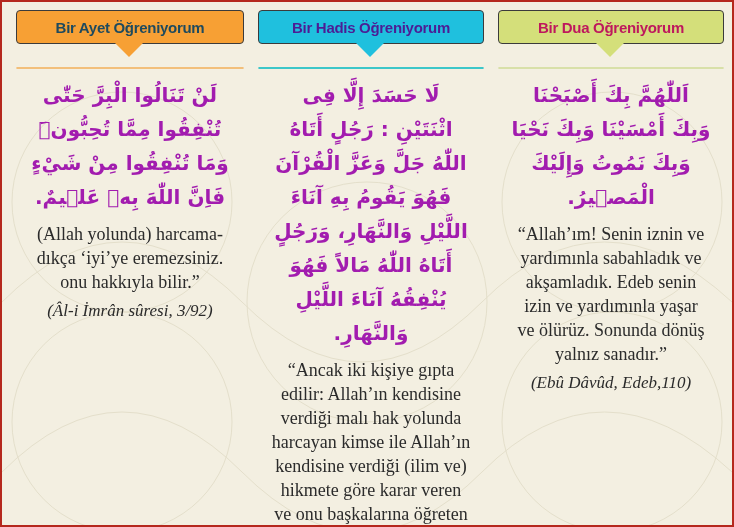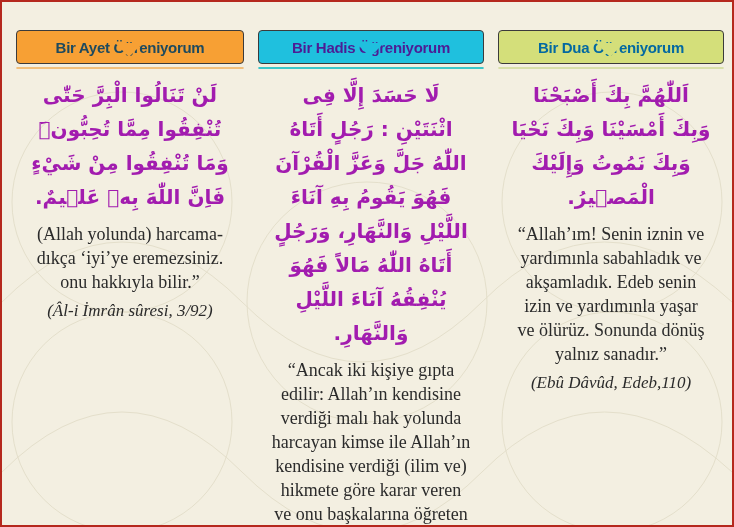--- a/index.html
+++ b/index.html
@@ -15,21 +15,21 @@
     background: #f3efe1;
     overflow: hidden;
   }
   .bg-pattern { position: absolute; left: 0; top: 0; width: 730px; height: 523px; }
   .col { position: absolute; top: 0; }
   .header {
     position: absolute; top: 8px; height: 32px;
     border: 1px solid #3b3b3b; border-radius: 4px;
     display: flex; align-items: center; justify-content: center;
     font-family: "Liberation Sans", sans-serif;
-    font-weight: bold; font-size: 15px; letter-spacing: -0.3px; margin-top: 20px;
+    font-weight: bold; font-size: 15px; letter-spacing: -0.3px;
   }
   .arrow {
     position: absolute; top: 41px; width: 0; height: 0;
     border-left: 14px solid transparent; border-right: 14px solid transparent;
   }
   .panel {
     position: absolute; top: 65px; bottom: 4px;
     border: 1.5px solid; border-radius: 4px;
     background: rgba(245,241,226,0.85);
     text-align: center;
@@ -98,21 +98,21 @@
         <div>kendisine verdiği (ilim ve)</div>
         <div>hikmete göre karar veren</div>
         <div>ve onu başkalarına öğreten</div>
         <div>kimse.”</div>
       </div>
       <div class="source">(Buhârî, Zekât, 5)</div>
     </div>
   </div>
 
   <div class="col">
-    <div class="header" style="left:496px; width:224px; background:#d4df7a; color:#0369a1;">
+    <div class="header" style="left:496px; width:224px; background:#d4df7a; color:#be185d;">
       <span>Bir Dua Öğreniyorum</span>
     </div>
     <div class="arrow" style="left:594px; border-top:14px solid #d4df7a;"></div>
     <div class="panel" style="left:496px; width:224px; border-color:#d8e0a8;">
       <div class="arabic">اَللّٰهُمَّ بِكَ أَصْبَحْنَا وَبِكَ أَمْسَيْنَا وَبِكَ نَحْيَا وَبِكَ نَمُوتُ وَإِلَيْكَ الْمَص۪يرُ.</div>
       <div class="meaning">
         <div>“Allah’ım! Senin iznin ve</div>
         <div>yardımınla sabahladık ve</div>
         <div>akşamladık. Edeb senin</div>
         <div>izin ve yardımınla yaşar</div>

